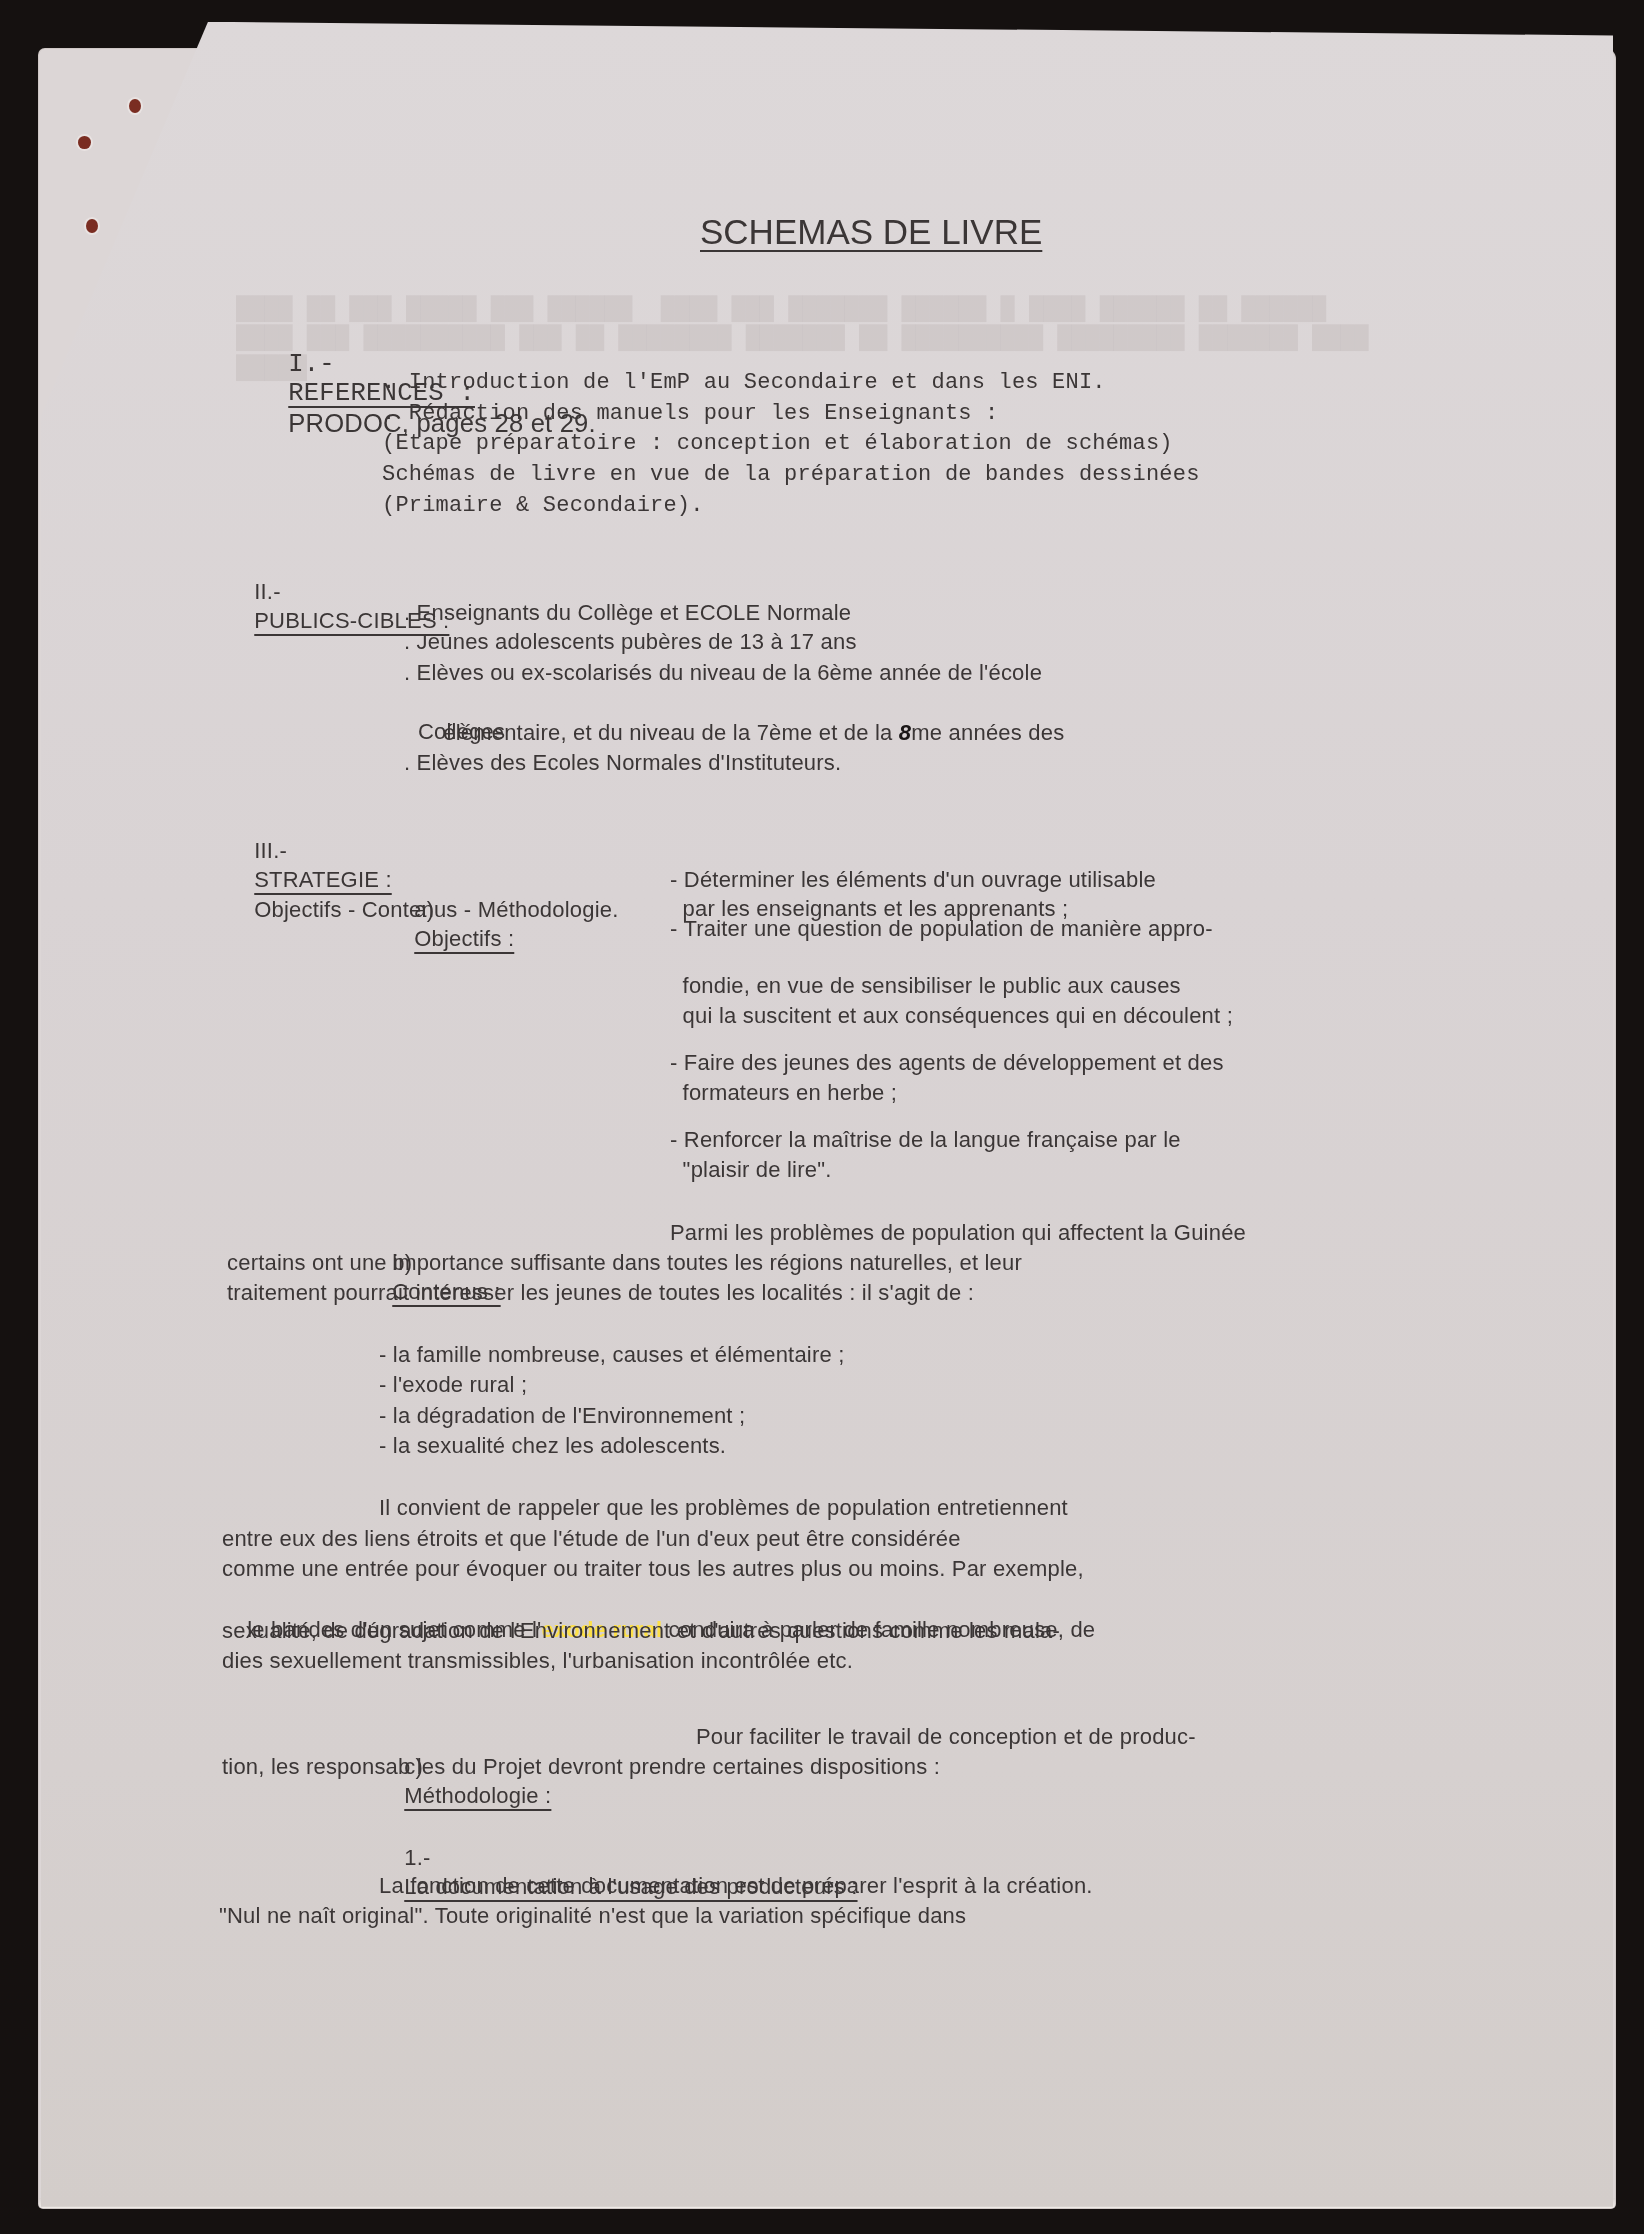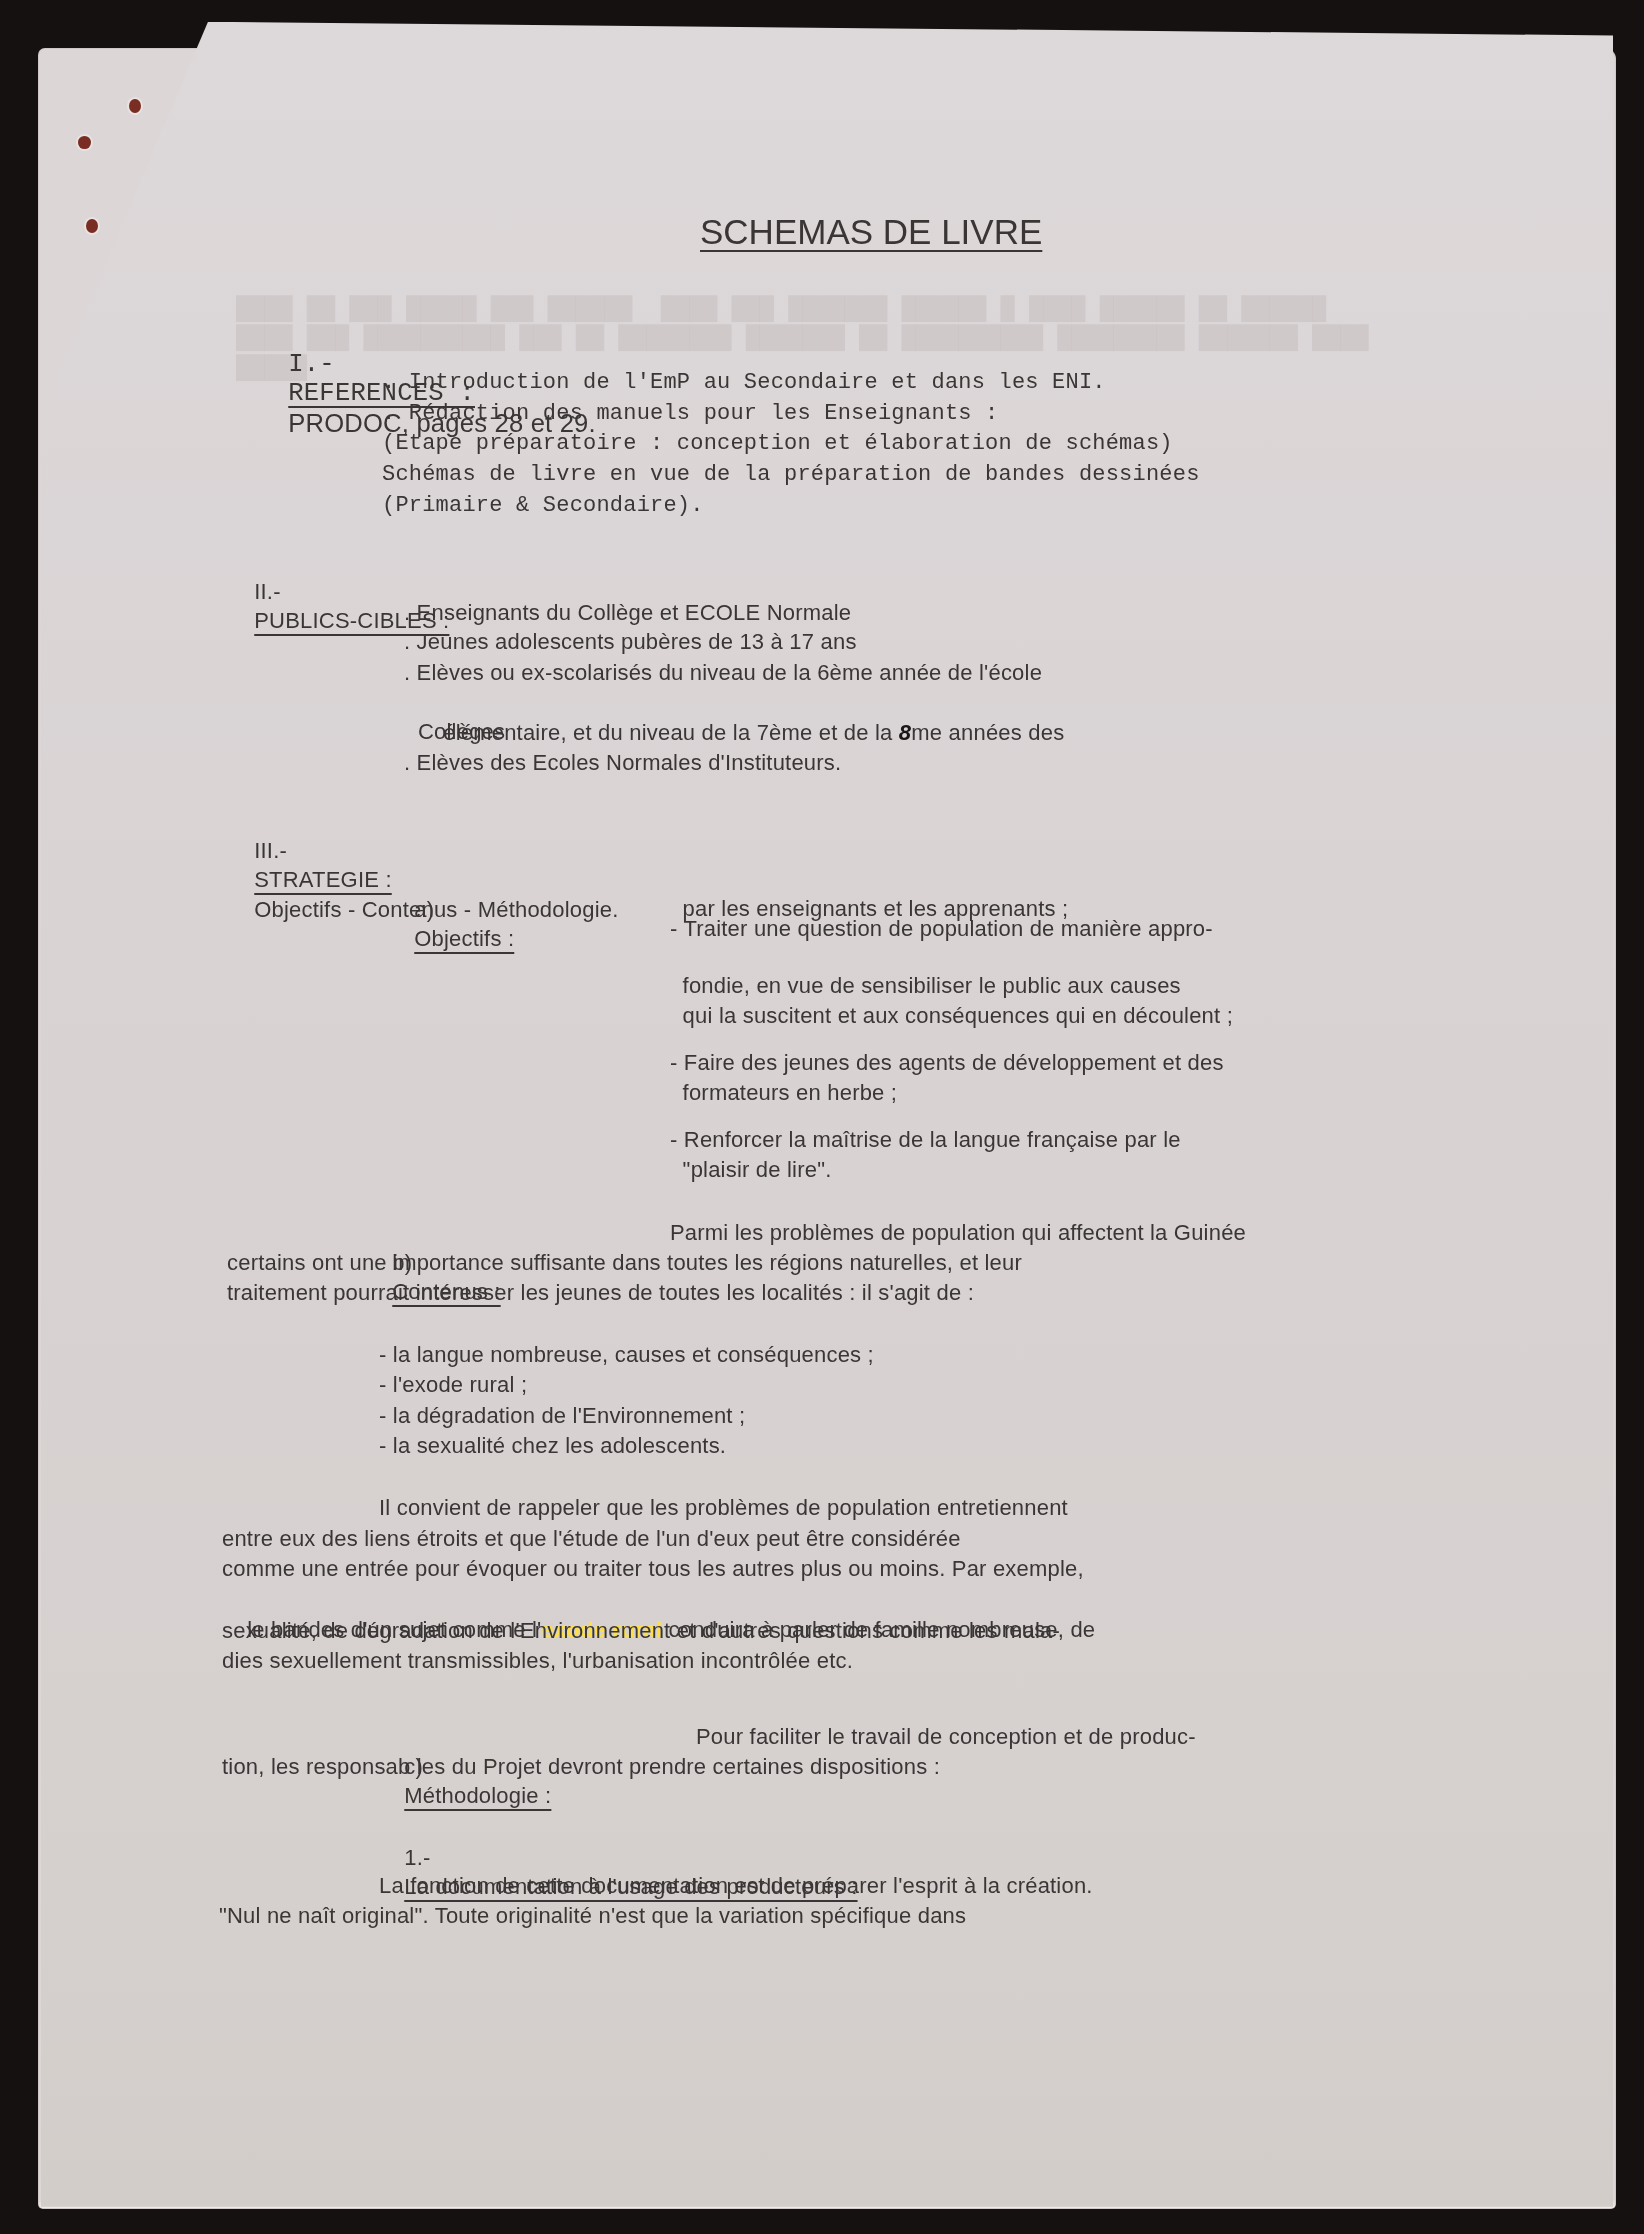--- a/index.html
+++ b/index.html
@@ -137,38 +137,39 @@
   <div class="line cond" style="left:229px;top:806px;">
     <span>III.-</span>
     <span class="u">STRATEGIE :</span>
     <span>Objectifs - Contenus - Méthodologie.</span>
   </div>
 
   <div class="line cond" style="left:389px;top:865px;">
     <span>a)</span>
     <span class="u">Objectifs :</span>
   </div>
+  <div class="line cond" style="left:670px;top:865px;">- Déterminer les éléments d'un ouvrage utilisable</div>
   <div class="line cond" style="left:670px;top:894px;">  par les enseignants et les apprenants ;</div>
   <div class="line cond" style="left:670px;top:914px;">- Traiter une question de population de manière appro-</div>
   <div class="line cond" style="left:670px;top:971px;">  fondie, en vue de sensibiliser le public aux causes</div>
   <div class="line cond" style="left:670px;top:1001px;">  qui la suscitent et aux conséquences qui en découlent ;</div>
   <div class="line cond" style="left:670px;top:1048px;">- Faire des jeunes des agents de développement et des</div>
   <div class="line cond" style="left:670px;top:1078px;">  formateurs en herbe ;</div>
   <div class="line cond" style="left:670px;top:1125px;">- Renforcer la maîtrise de la langue française par le</div>
   <div class="line cond" style="left:670px;top:1155px;">  "plaisir de lire".</div>
 
   <div class="line cond" style="left:367px;top:1218px;">
     <span>b)</span>
     <span class="u">Contenus :</span>
   </div>
   <div class="line cond" style="left:670px;top:1218px;">Parmi les problèmes de population qui affectent la Guinée</div>
   <div class="line cond" style="left:227px;top:1248px;">certains ont une importance suffisante dans toutes les régions naturelles, et leur</div>
   <div class="line cond" style="left:227px;top:1278px;">traitement pourrait intéresser les jeunes de toutes les localités : il s'agit de :</div>
 
-  <div class="line cond" style="left:379px;top:1340px;">- la langue nombreuse, causes et conséquences ;</div>
+  <div class="line cond" style="left:379px;top:1340px;">- la famille nombreuse, causes et élémentaire ;</div>
   <div class="line cond" style="left:379px;top:1370px;">- l'exode rural ;</div>
   <div class="line cond" style="left:379px;top:1401px;">- la dégradation de l'Environnement ;</div>
   <div class="line cond" style="left:379px;top:1431px;">- la sexualité chez les adolescents.</div>
 
   <div class="line cond" style="left:379px;top:1493px;text-align:right;">Il convient de rappeler que les problèmes de population entretiennent</div>
   <div class="line cond" style="left:222px;top:1524px;">entre eux des liens étroits et que l'étude de l'un d'eux peut être considérée</div>
   <div class="line cond" style="left:222px;top:1554px;">comme une entrée pour évoquer ou traiter tous les autres plus ou moins. Par exemple,</div>
   <div class="line cond" style="left:222px;top:1585px;">
     <span>le bandes d'un sujet comme l'</span><span class="b">exode rural</span><span> conduira à parler de famille nombreuse, de</span>
   </div>

